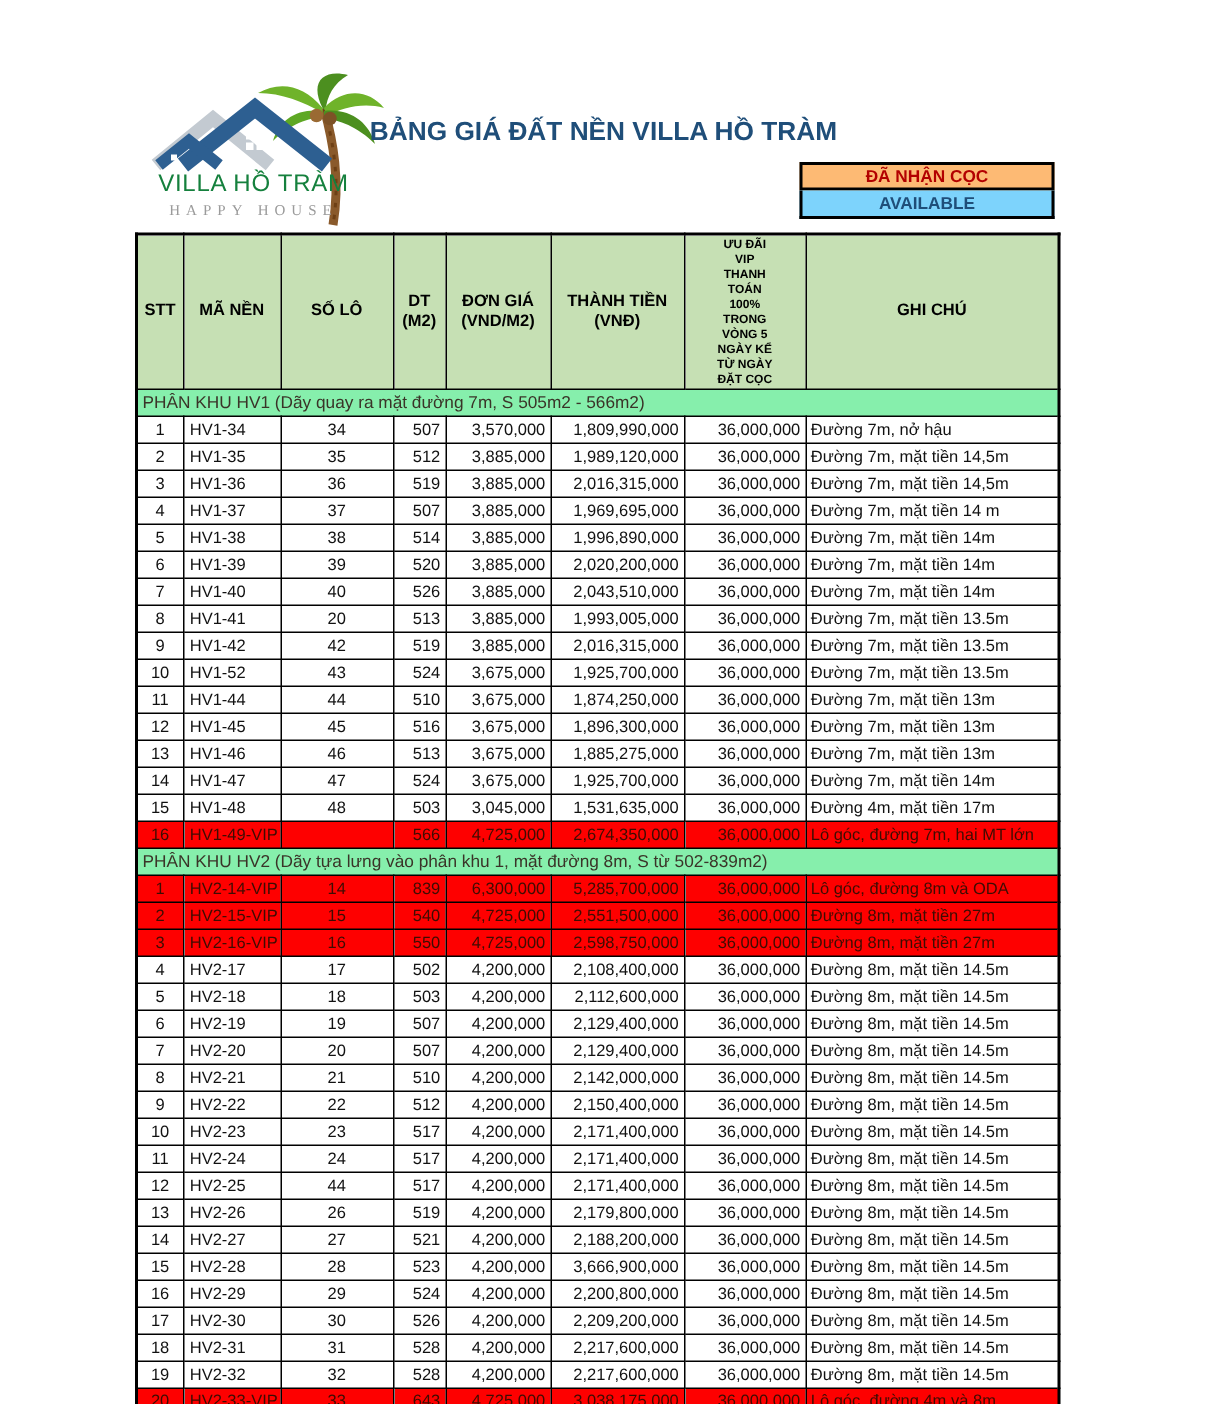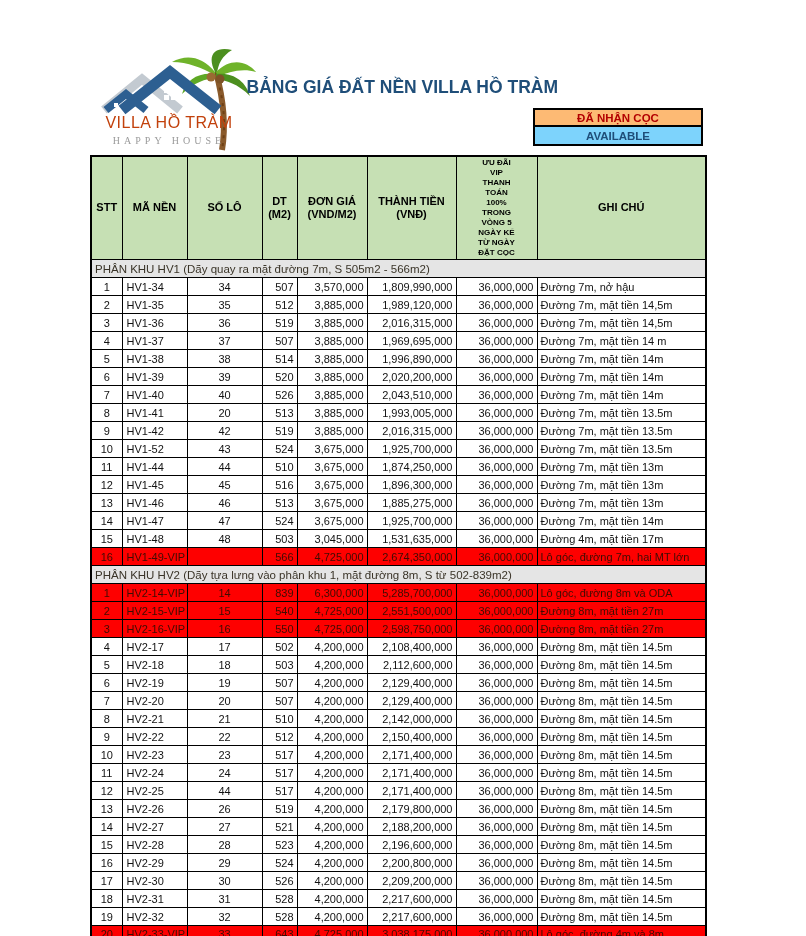--- a/index.html
+++ b/index.html
@@ -8,21 +8,21 @@
     width:806px; height:936px; position:relative;
     font-family:"Liberation Sans","DejaVu Sans",sans-serif;
     color:#111;
   }
 
   
   .logo { position:absolute; left:94px; top:48px; width:170px; height:104px; }
   .logo svg { position:absolute; left:0; top:0; }
   .brand-name {
     position:absolute; left:0px; top:66px; width:150px; text-align:center;
-    color:#c2410c; font-size:16px; letter-spacing:0.5px; font-weight:500;
+    color:#15803d; font-size:16px; letter-spacing:0.5px; font-weight:500;
   }
   .brand-tagline {
     position:absolute; left:0px; top:87px; width:150px; text-align:center;
     color:#9b9b9b; font-size:10px; letter-spacing:4px; font-family:"Liberation Serif","DejaVu Serif",serif;
   }
   .page-title {
     position:absolute; left:243px; top:70px; width:315px; text-align:right;
     color:#1f4e79; font-size:17.5px; font-weight:700; line-height:34px;
   }
   .legend { position:absolute; left:533px; top:108px; width:170px; }
@@ -50,21 +50,21 @@
   }
   .price-table th.col-uu_dai { font-size:8px; line-height:1.25; padding:1px 21px; }
   .price-table tr.data-row { height:18px; font-size:11px; }
   td.col-stt  { text-align:center; }
   td.col-ma_nen { text-align:left; padding-left:4px; }
   td.col-so_lo { text-align:center; }
   td.col-dt, td.col-don_gia, td.col-thanh_tien, td.col-uu_dai { text-align:right; padding-right:3px; }
   td.col-ghi_chu { text-align:left; padding-left:3px; }
   tr.section-row { height:18px; }
   tr.section-row td {
-    background:#e5e5e5; color:#3a3428; font-size:11.5px; text-align:left; padding-left:3px;
+    background:#86efac; color:#3a3428; font-size:11.5px; text-align:left; padding-left:3px;
   }
   tr.data-row.vip td { background:#fe0000; color:#3e0c02; }
 </style>
 </head>
 <body>
 
 <div class="logo">
   <svg width="170" height="104" viewBox="0 0 170 104">
 
     <g>
@@ -430,21 +430,21 @@
         <td class="col-thanh_tien">2,188,200,000</td>
         <td class="col-uu_dai">36,000,000</td>
         <td class="col-ghi_chu">Đường 8m, mặt tiền 14.5m</td>
       </tr>
       <tr class="data-row">
         <td class="col-stt">15</td>
         <td class="col-ma_nen">HV2-28</td>
         <td class="col-so_lo">28</td>
         <td class="col-dt">523</td>
         <td class="col-don_gia">4,200,000</td>
-        <td class="col-thanh_tien">2,196,600,000</td>
+        <td class="col-thanh_tien">3,666,900,000</td>
         <td class="col-uu_dai">36,000,000</td>
         <td class="col-ghi_chu">Đường 8m, mặt tiền 14.5m</td>
       </tr>
       <tr class="data-row">
         <td class="col-stt">16</td>
         <td class="col-ma_nen">HV2-29</td>
         <td class="col-so_lo">29</td>
         <td class="col-dt">524</td>
         <td class="col-don_gia">4,200,000</td>
         <td class="col-thanh_tien">2,200,800,000</td>

